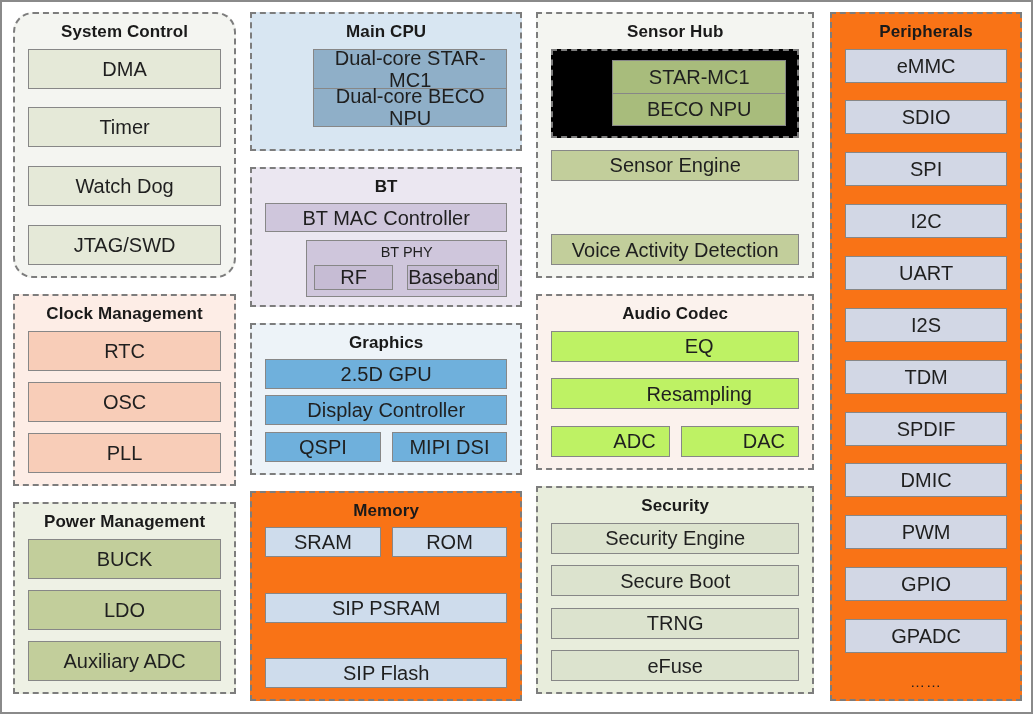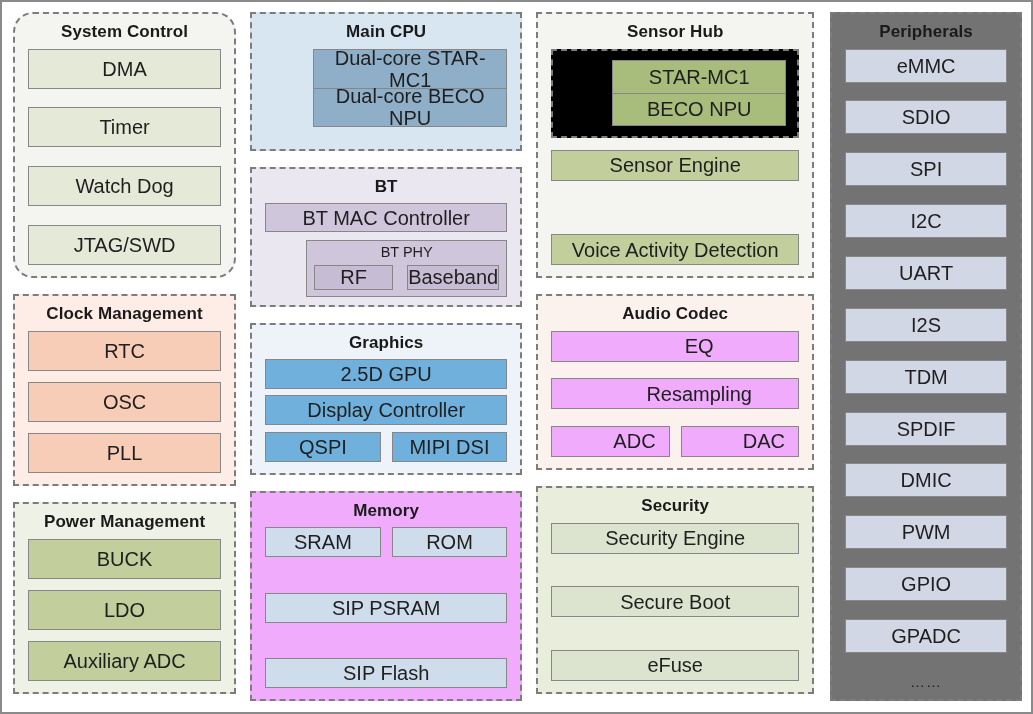--- a/index.html
+++ b/index.html
@@ -153,21 +153,21 @@
   .g-graphics {
     background: #EDF3F8;
     height: 159px;
     margin-bottom: 16px;
   }
   .g-graphics .block {
     background: #6FB0DC;
     height: 30px;
   }
   .g-memory {
-    background: #f0abfc;
+    background: #f97316;
     height: 220px;
   }
   .g-memory .block {
     background: #CEDCEC;
     height: 30px;
   }
 
   
   .g-sensorhub {
     background: #F4F5F1;
@@ -188,36 +188,36 @@
   .g-sensorhub > .blocks > .block {
     background: #C2CE9B;
     height: 31px;
   }
   .g-audio {
     background: #FBF2ED;
     height: 176px;
     margin-bottom: 16px;
   }
   .g-audio .block {
-    background: #f0abfc;
+    background: #bef264;
     height: 31px;
     padding-left: 48px;
   }
   .g-security {
     background: #E8EDDC;
     height: 208px;
   }
   .g-security .block {
     background: #DCE3CE;
     height: 31px;
   }
 
   
   .g-peripherals {
-    background: #737373;
+    background: #f97316;
     height: 100%;
     padding-bottom: 6px;
   }
   .g-peripherals .block {
     background: #D2D7E5;
     height: 34px;
   }
   .g-peripherals .ellipsis {
     border: none;
     background: transparent;
@@ -338,20 +338,21 @@
             <div class="block">DAC</div>
           </div>
         </div>
       </div>
 
       <div class="group g-security">
         <div class="group-title">Security</div>
         <div class="blocks">
           <div class="block">Security Engine</div>
           <div class="block">Secure Boot</div>
+          <div class="block">TRNG</div>
           <div class="block">eFuse</div>
         </div>
       </div>
 
     </div>
 
     <div class="col col-4">
       <div class="group g-peripherals">
         <div class="group-title">Peripherals</div>
         <div class="blocks">

